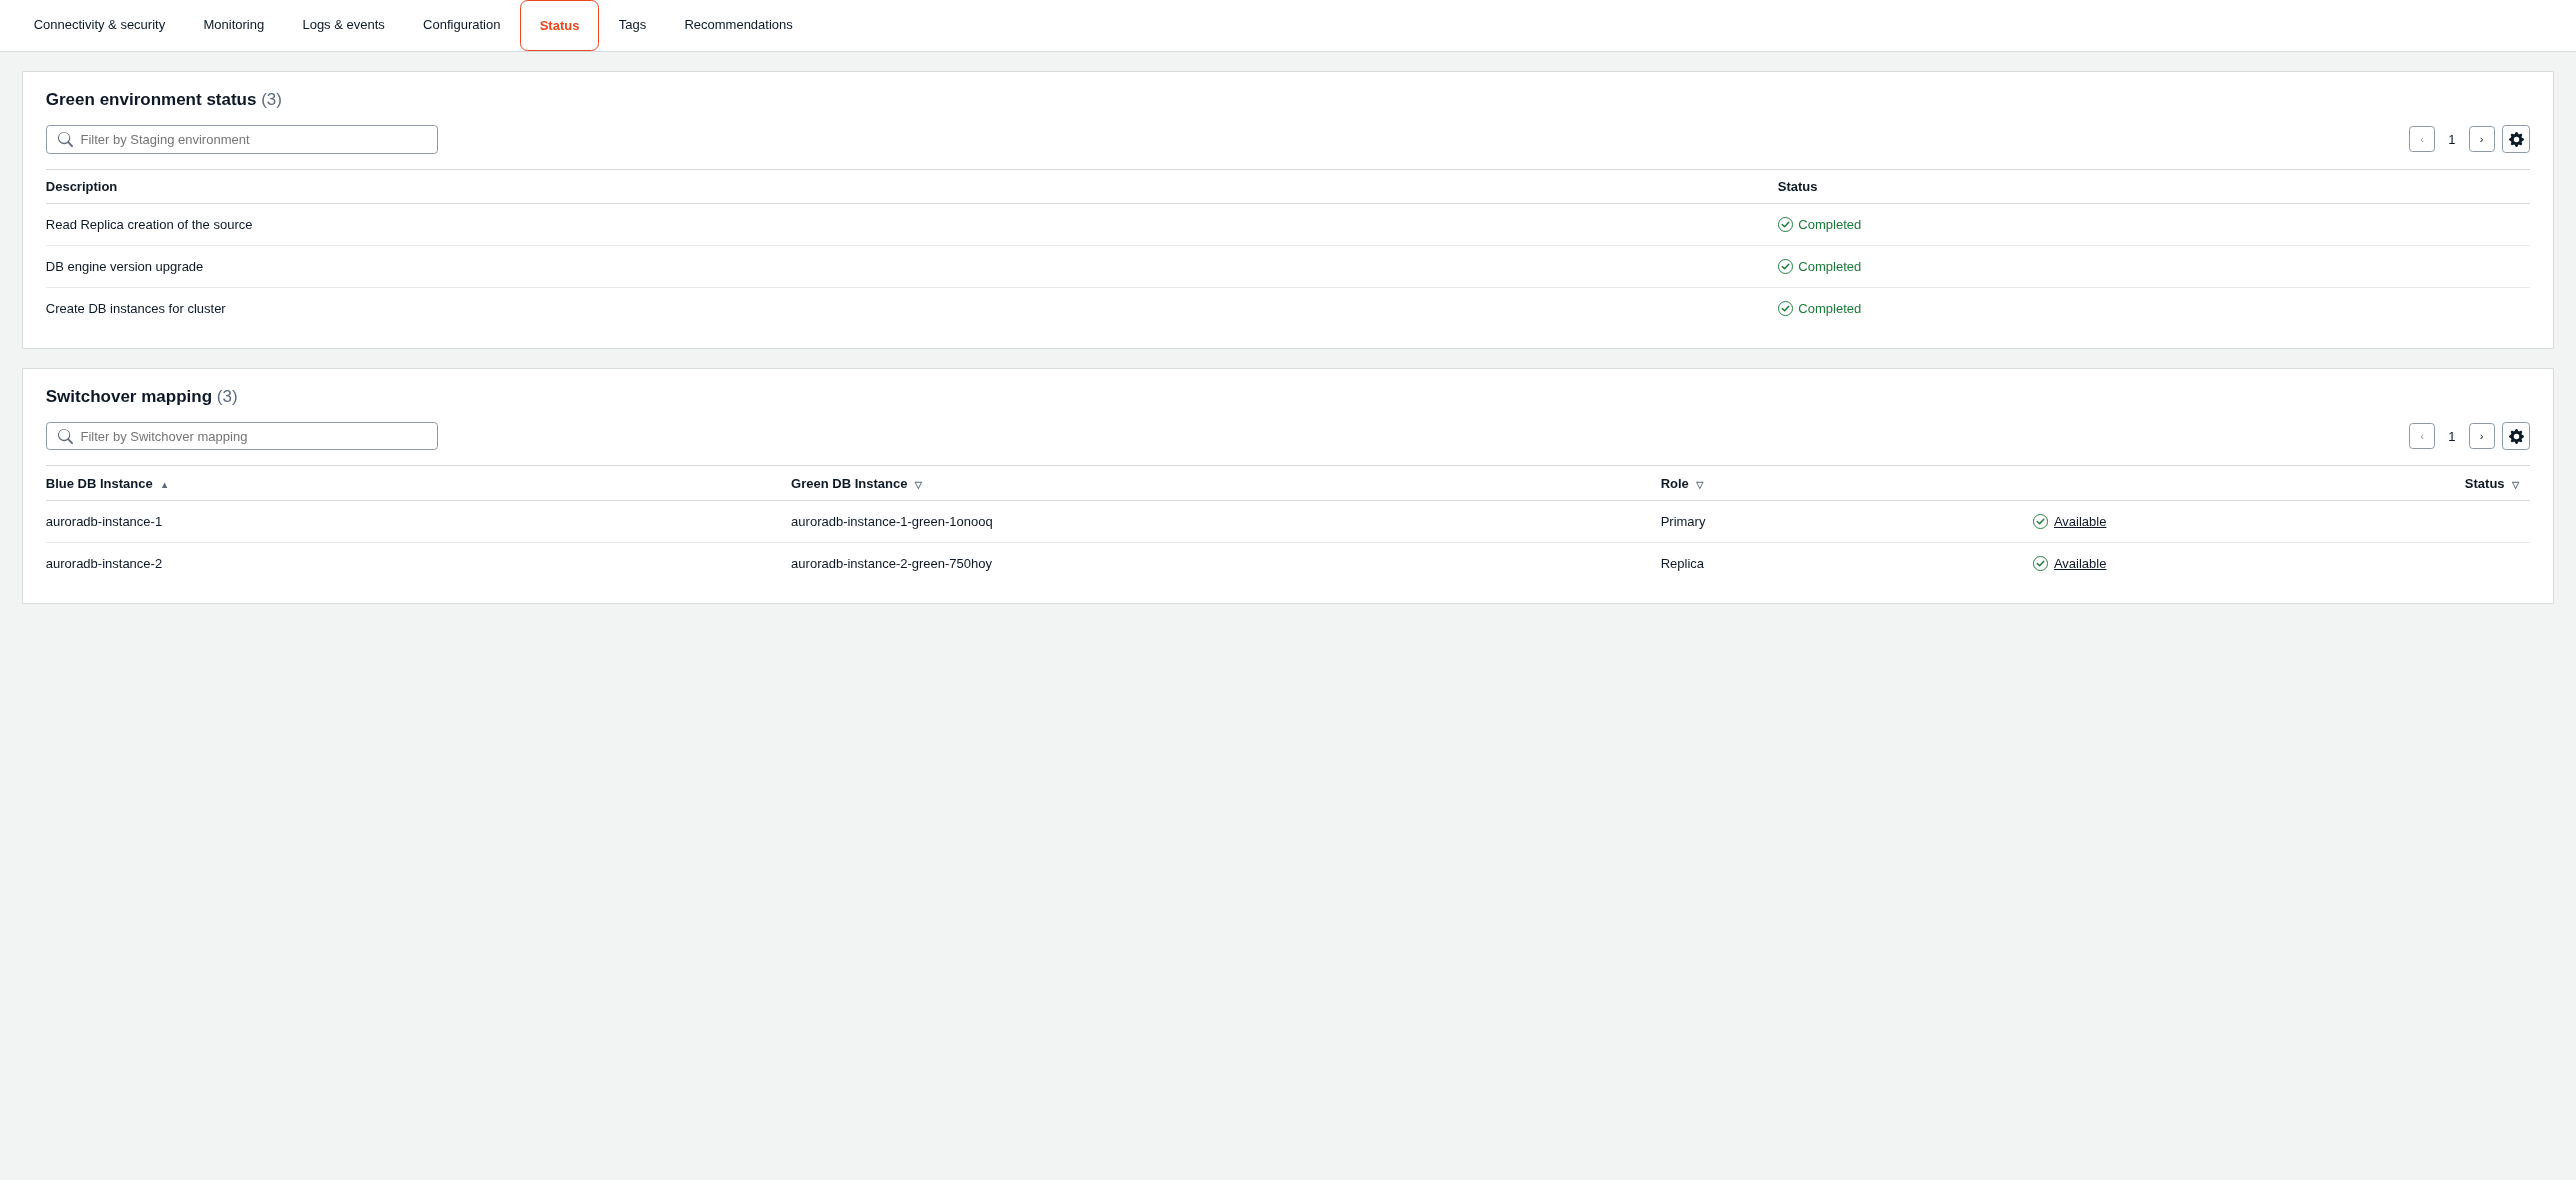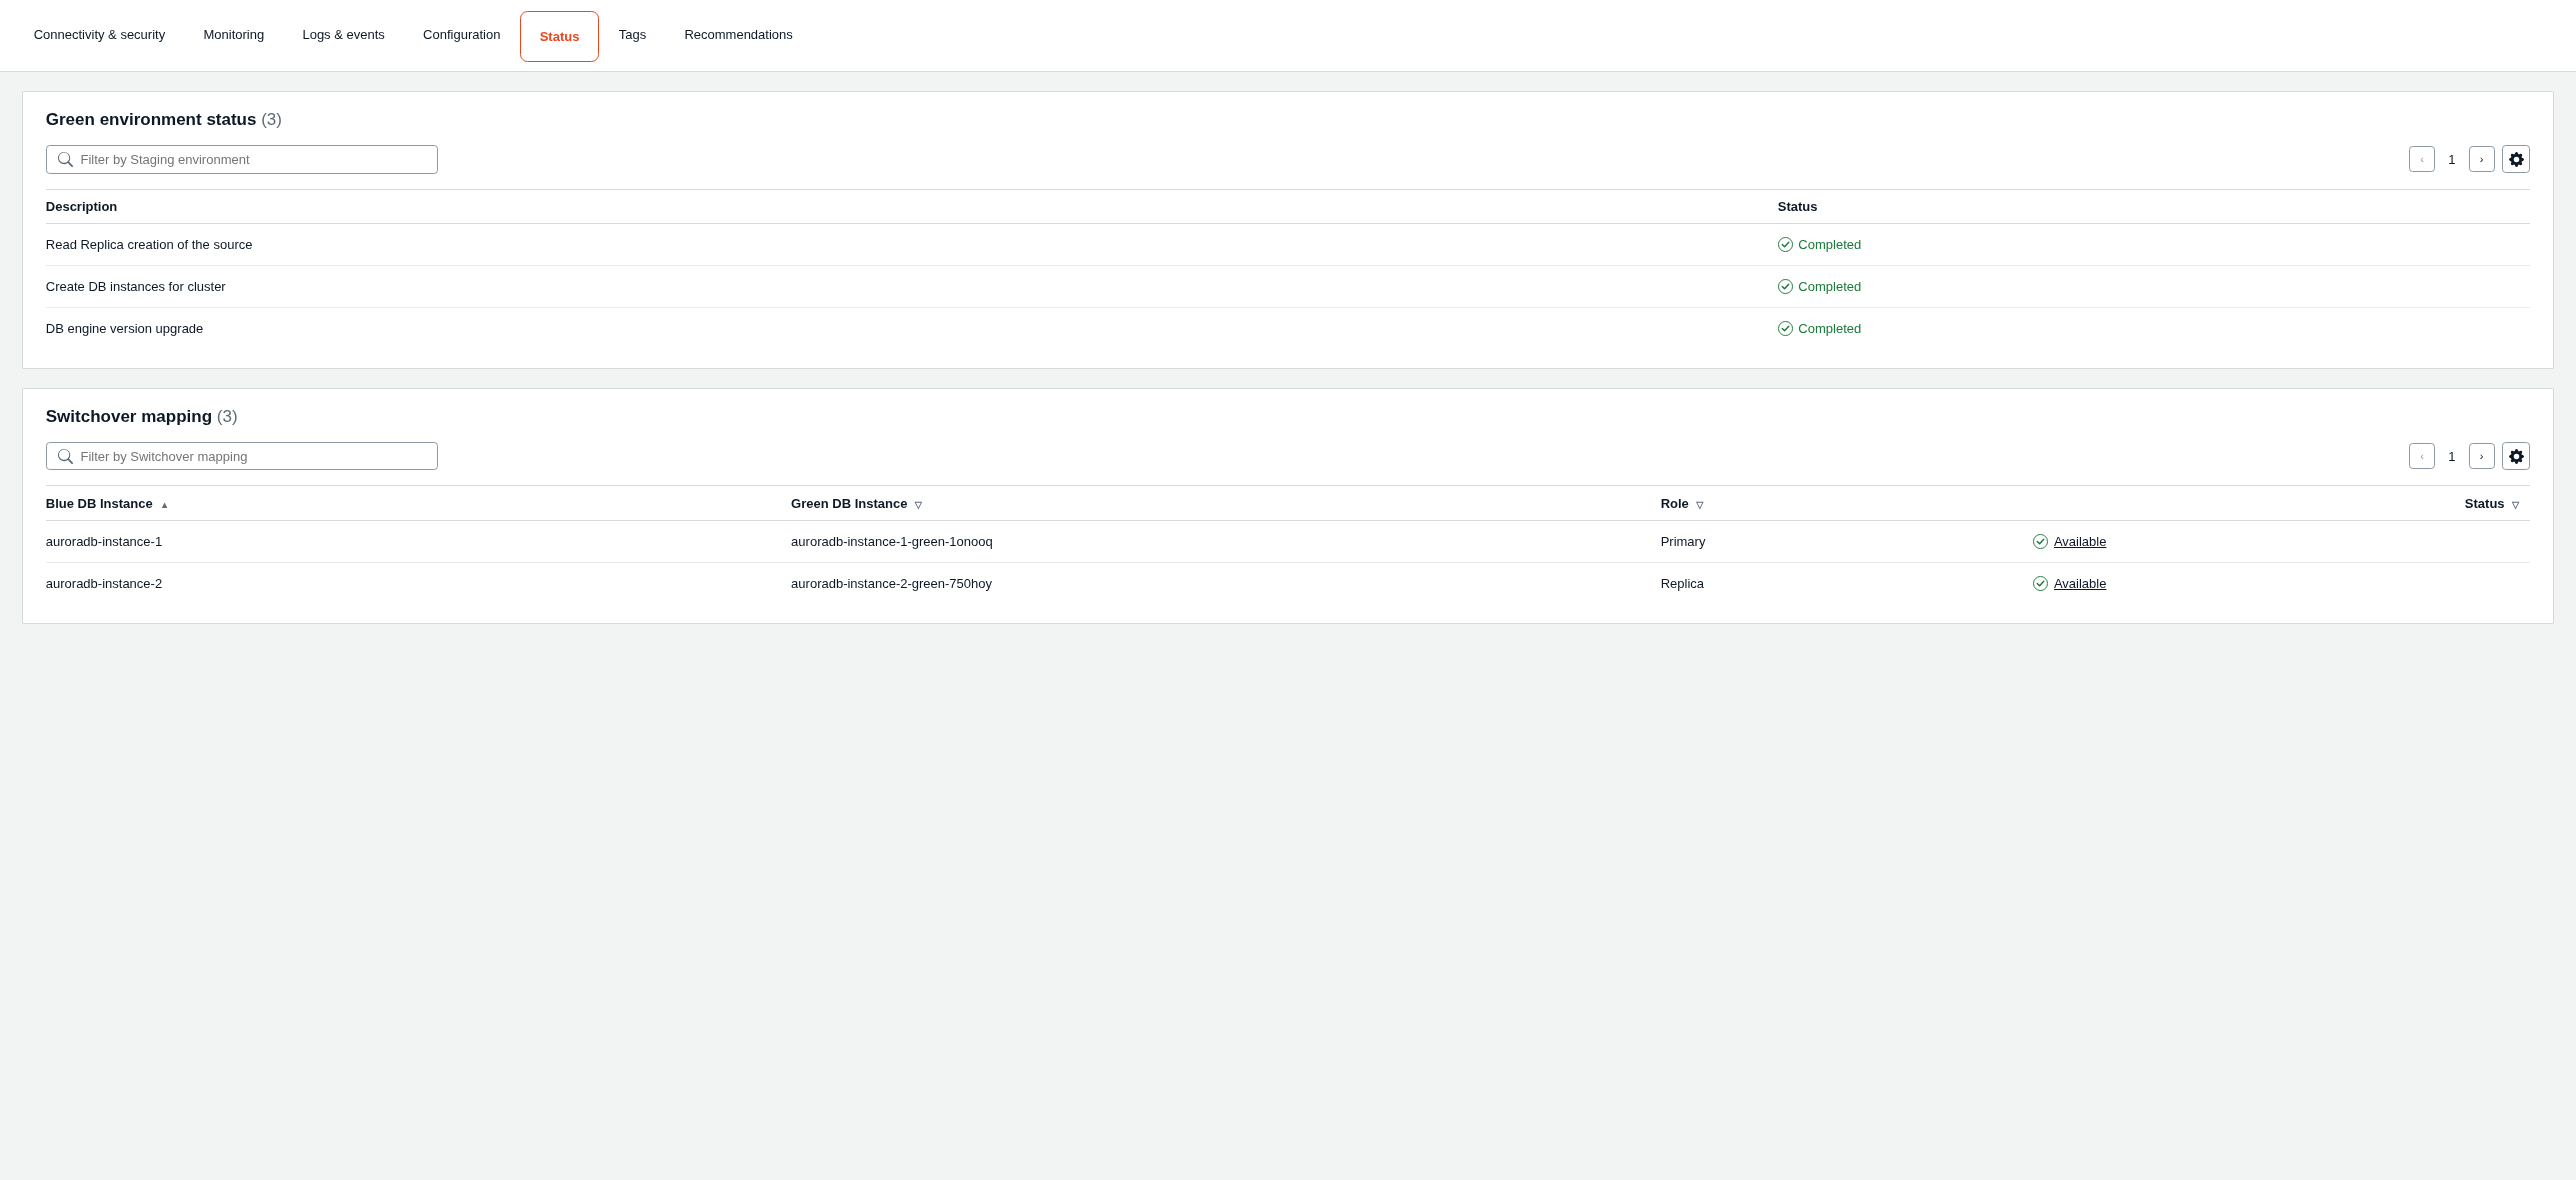--- a/index.html
+++ b/index.html
@@ -6,24 +6,24 @@
     body {
       font-family: "Amazon Ember", "Helvetica Neue", Arial, sans-serif;
       font-size: 13px;
       background: #f2f3f3;
       color: #0d1926;
     }
 
     
     .tab-bar {
       display: flex;
-      align-items: flex-end;
+      align-items: center;
       background: #fff;
       border-bottom: 0.9px solid #d5dbdb;
-      padding: 10px 15px;
+      padding: 0 15px;
     }
     .tab-item {
       padding: 17px 18.7px;
       cursor: pointer;
       color: #0d1926;
       font-size: 13px;
       border-bottom: 2.8px solid transparent;
       white-space: nowrap;
       display: flex;
       align-items: center;
@@ -260,33 +260,33 @@
         <span class="status-completed">
           <svg class="check-circle" viewBox="0 0 16 16" fill="none" xmlns="http://www.w3.org/2000/svg">
       <circle cx="8" cy="8" r="7.5" stroke="#1a7a37" stroke-width="1"></circle>
       <path d="M4.5 8l2.5 2.5 4.5-5" stroke="#1a7a37" stroke-width="1.5" stroke-linecap="round" stroke-linejoin="round"></path>
     </svg>
           <span>Completed</span>
         </span>
       </td>
     </tr>
           <tr>
+      <td>DB engine version upgrade</td>
+      <td>
+        <span class="status-completed">
+          <svg class="check-circle" viewBox="0 0 16 16" fill="none" xmlns="http://www.w3.org/2000/svg">
+      <circle cx="8" cy="8" r="7.5" stroke="#1a7a37" stroke-width="1"></circle>
+      <path d="M4.5 8l2.5 2.5 4.5-5" stroke="#1a7a37" stroke-width="1.5" stroke-linecap="round" stroke-linejoin="round"></path>
+    </svg>
+          <span>Completed</span>
+        </span>
+      </td>
+    </tr>
+          <tr>
       <td>Create DB instances for cluster</td>
-      <td>
-        <span class="status-completed">
-          <svg class="check-circle" viewBox="0 0 16 16" fill="none" xmlns="http://www.w3.org/2000/svg">
-      <circle cx="8" cy="8" r="7.5" stroke="#1a7a37" stroke-width="1"></circle>
-      <path d="M4.5 8l2.5 2.5 4.5-5" stroke="#1a7a37" stroke-width="1.5" stroke-linecap="round" stroke-linejoin="round"></path>
-    </svg>
-          <span>Completed</span>
-        </span>
-      </td>
-    </tr>
-          <tr>
-      <td>DB engine version upgrade</td>
       <td>
         <span class="status-completed">
           <svg class="check-circle" viewBox="0 0 16 16" fill="none" xmlns="http://www.w3.org/2000/svg">
       <circle cx="8" cy="8" r="7.5" stroke="#1a7a37" stroke-width="1"></circle>
       <path d="M4.5 8l2.5 2.5 4.5-5" stroke="#1a7a37" stroke-width="1.5" stroke-linecap="round" stroke-linejoin="round"></path>
     </svg>
           <span>Completed</span>
         </span>
       </td>
     </tr>

